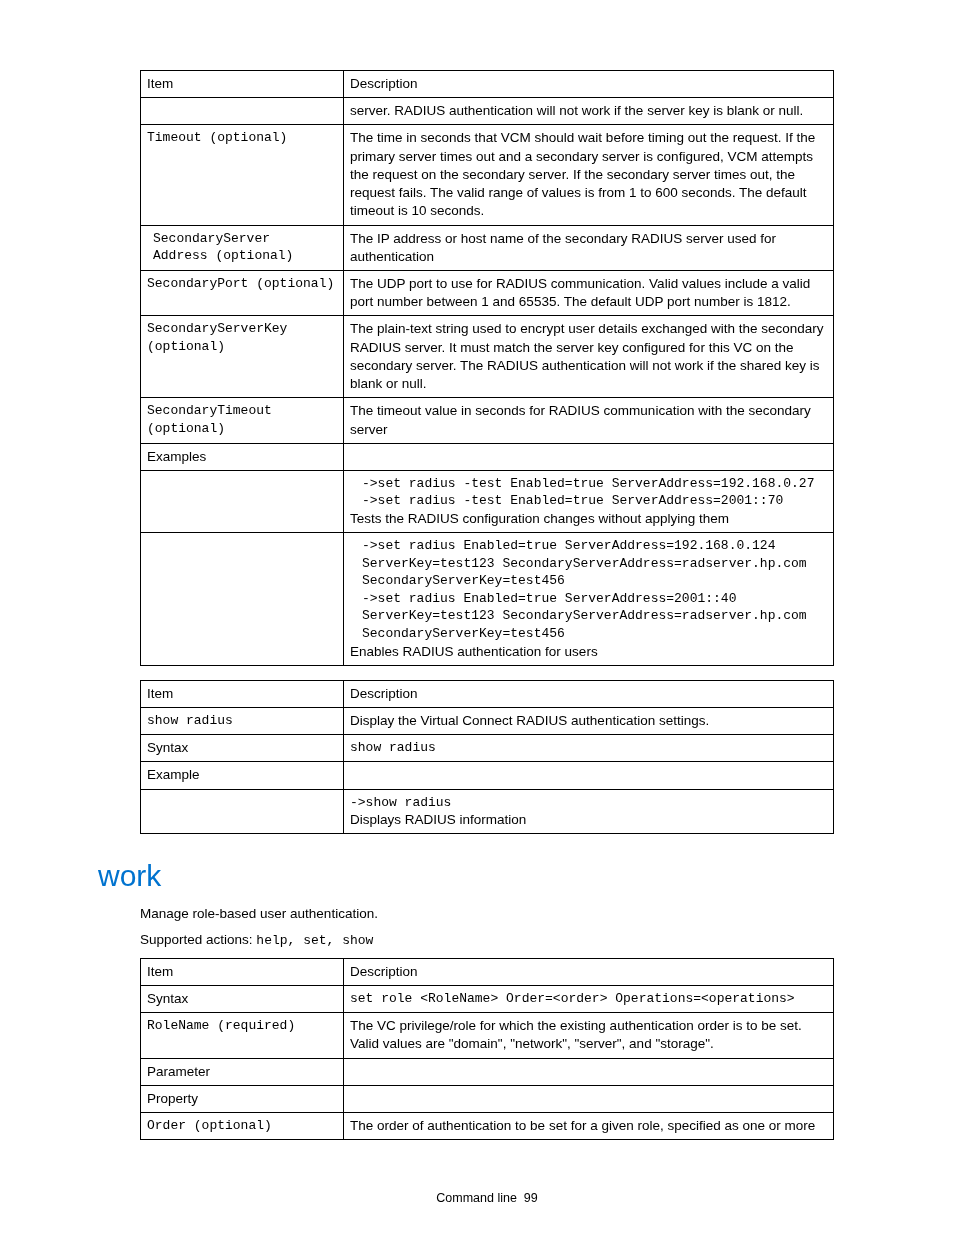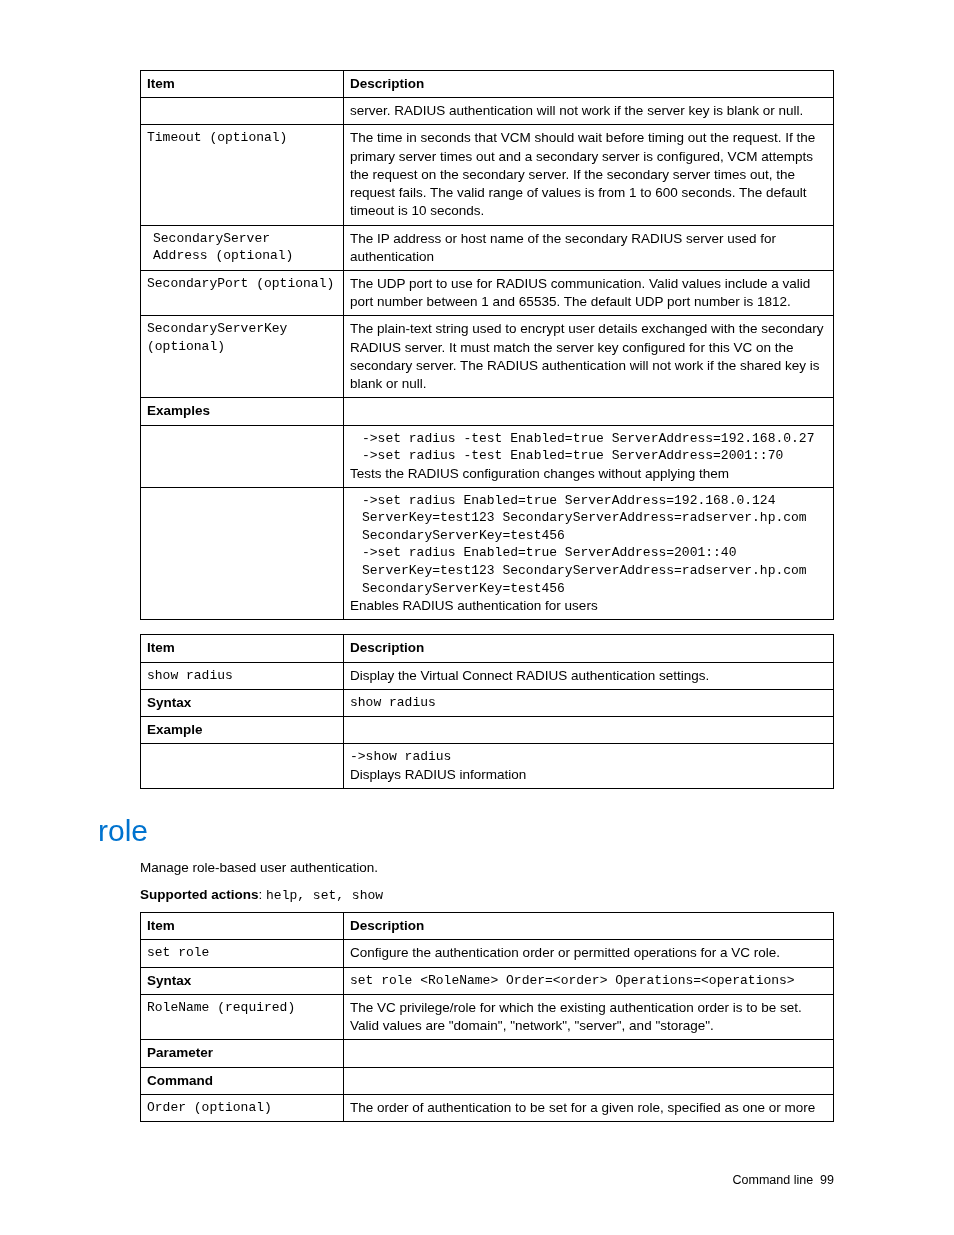--- a/index.html
+++ b/index.html
@@ -17,41 +17,41 @@
   }
   td, th {
     border: 1px solid #000;
     padding: 4px 6px;
     vertical-align: top;
     text-align: left;
     font-weight: normal;
   }
   th {
     font-family: Arial, sans-serif;
-    font-weight: bold;
+    font-weight: normal;
   }
   .mono {
     font-family: "Courier New", monospace;
     font-size: 13px;
   }
   .heading {
     font-size: 30px;
     color: #0073cf;
     font-weight: normal;
     margin: 22px 0 8px -42px;
   }
   .intro {
     margin: 6px 0 8px 0;
   }
   .bold {
-    font-weight: bold;
+    font-weight: normal;
     margin-top: 26px;
   }
   .footer {
-    text-align: right;
+    text-align: center;
     font-size: 12.5px;
     margin-top: 50px;
   }
   .col-item {
     width: 190px;
   }
   .nowrap { white-space: pre-wrap; padding-left: 12px; }
 </style>
 </head>
 <body>
@@ -75,20 +75,24 @@
 Address (optional)</td>
     <td>The IP address or host name of the secondary RADIUS server used for authentication</td>
   </tr>
   <tr>
     <td class="mono">SecondaryPort (optional)</td>
     <td>The UDP port to use for RADIUS communication. Valid values include a valid port number between 1 and 65535. The default UDP port number is 1812.</td>
   </tr>
   <tr>
     <td class="mono">SecondaryServerKey (optional)</td>
     <td>The plain-text string used to encrypt user details exchanged with the secondary RADIUS server. It must match the server key configured for this VC on the secondary server. The RADIUS authentication will not work if the shared key is blank or null.</td>
+  </tr>
+  <tr>
+    <td class="mono">SecondaryTimeout (optional)</td>
+    <td>The timeout value in seconds for RADIUS communication with the secondary server</td>
   </tr>
   <tr>
     <td class="bold">Examples</td>
     <td></td>
   </tr>
   <tr>
     <td></td>
     <td>
       <div class="mono nowrap">-&gt;set radius -test Enabled=true ServerAddress=192.168.0.27
 -&gt;set radius -test Enabled=true ServerAddress=2001::70</div>
@@ -127,50 +131,46 @@
   <tr>
     <td></td>
     <td>
       <div class="mono">-&gt;show radius</div>
       <div>Displays RADIUS information</div>
     </td>
   </tr>
 </tbody>
   </table>
 
-<div class="heading">role</div>
+<div class="heading">work</div>
 <div class="intro">Manage role-based user authentication.</div>
 <div class="intro">
   <span class="bold">Supported actions</span>: <span class="mono">help, set, show</span>
 </div>
 
 <table>
   <tbody>
       <tr>
     <th class="col-item">Item</th>
     <th>Description</th>
-  </tr>
-  <tr>
-    <td class="mono">set role</td>
-    <td>Configure the authentication order or permitted operations for a VC role.</td>
   </tr>
   <tr>
     <td class="bold">Syntax</td>
     <td class="mono">set role &lt;RoleName&gt; Order=&lt;order&gt; Operations=&lt;operations&gt;</td>
   </tr>
   <tr>
     <td class="mono">RoleName (required)</td>
     <td>The VC privilege/role for which the existing authentication order is to be set. Valid values are "domain", "network", "server", and "storage".</td>
   </tr>
   <tr>
     <td class="bold">Parameter</td>
     <td></td>
   </tr>
   <tr>
-    <td class="bold">Command</td>
+    <td class="bold">Property</td>
     <td></td>
   </tr>
   <tr>
     <td class="mono">Order (optional)</td>
     <td>The order of authentication to be set for a given role, specified as one or more</td>
   </tr>
 </tbody>
   </table>
 
 <div class="footer">

